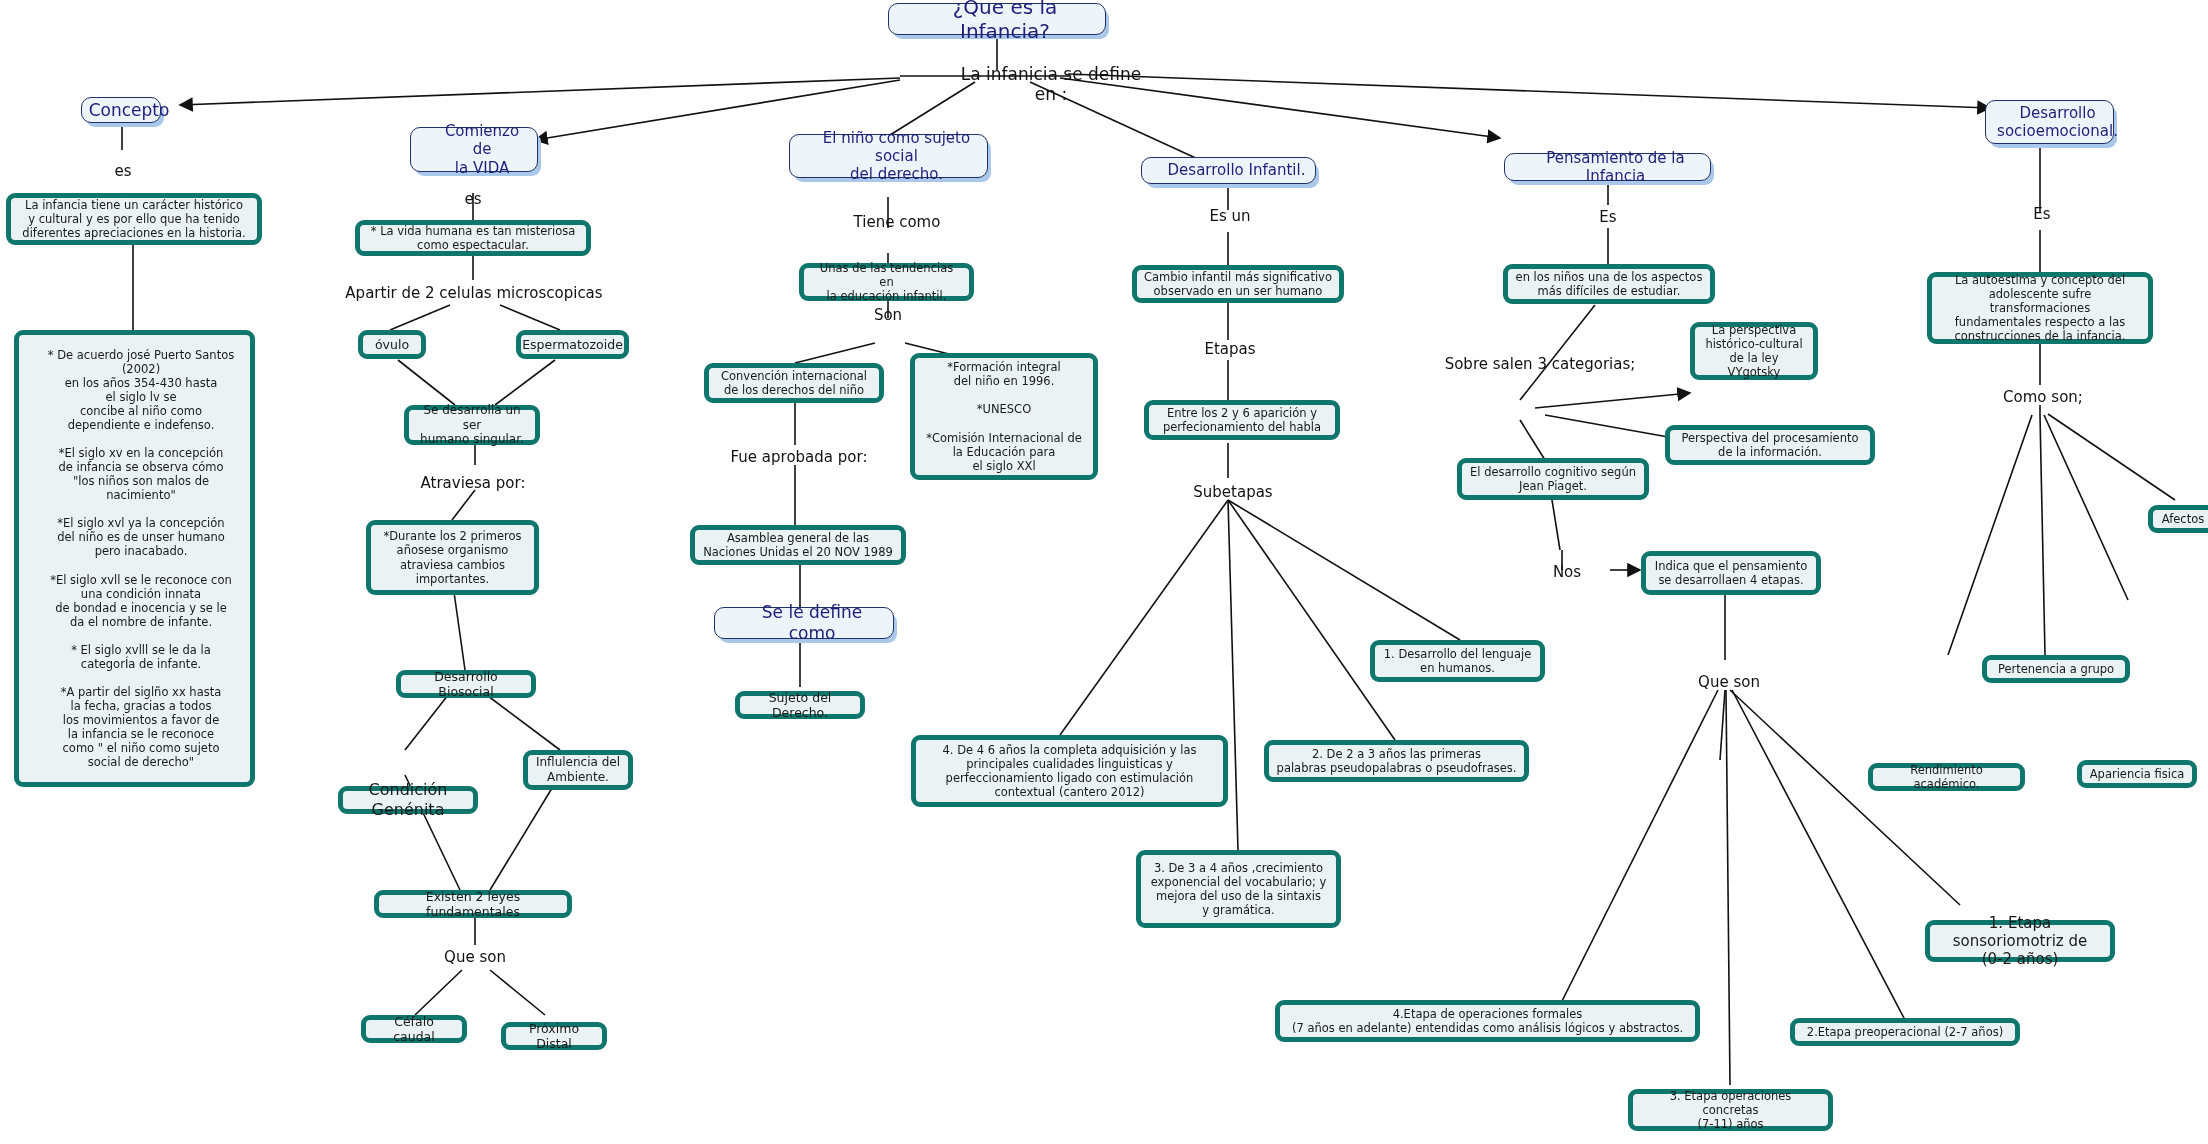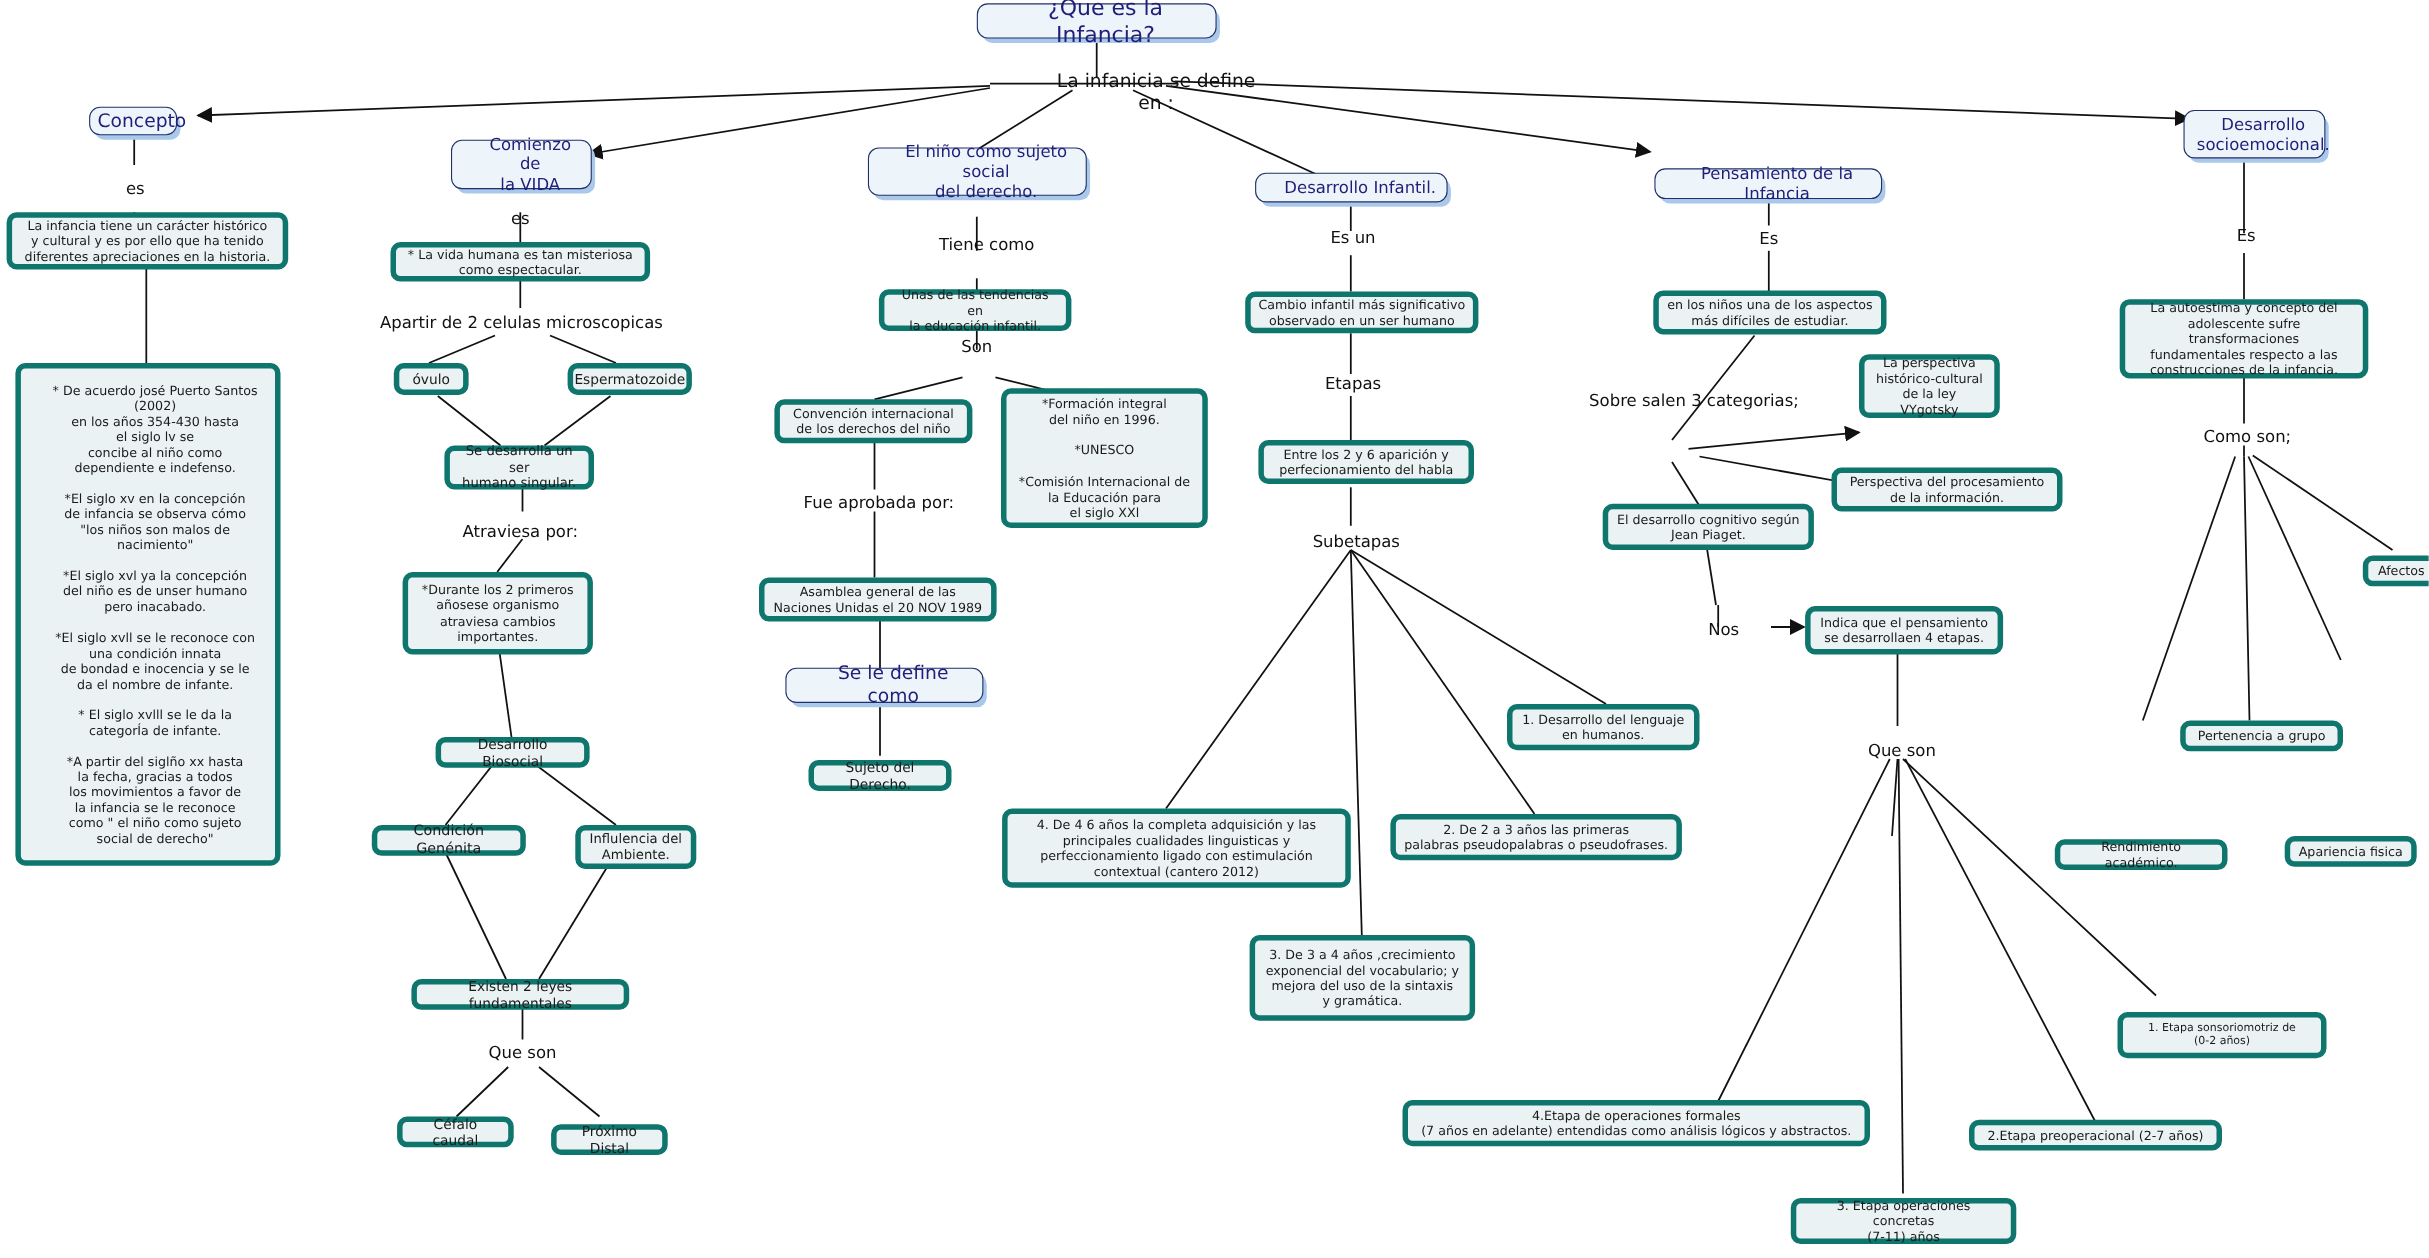--- a/index.html
+++ b/index.html
@@ -219,21 +219,21 @@
 
   <div class="link-label" style="left:400px;top:474px;width:146px;font-size:15px;">Atraviesa por:</div>
 
   <div class="node plain" style="left:366px;top:520px;width:173px;height:75px;font-size:11.5px;">*Durante los 2 primeros
 añosese organismo
 atraviesa cambios
 importantes.</div>
 
   <div class="node plain" style="left:396px;top:670px;width:140px;height:28px;font-size:12.5px;">Desarrollo Biosocial</div>
 
-  <div class="node plain" style="left:338px;top:750px;width:140px;height:28px;font-size:13px;">Condición Genénita</div>
+  <div class="node plain" style="left:338px;top:786px;width:140px;height:28px;font-size:16px;">Condición Genénita</div>
 
   <div class="node plain" style="left:523px;top:750px;width:110px;height:40px;font-size:12px;">Influlencia del
 Ambiente.</div>
 
   <div class="node plain" style="left:374px;top:890px;width:198px;height:28px;font-size:12.5px;">Existen 2 leyes fundamentales</div>
 
   <div class="link-label" style="left:435px;top:948px;width:80px;font-size:15px;">Que son</div>
 
   <div class="node plain" style="left:361px;top:1015px;width:106px;height:28px;font-size:12.5px;">Céfalo caudal</div>
 
@@ -319,21 +319,21 @@
   <div class="node plain" style="left:1457px;top:458px;width:192px;height:42px;font-size:11.5px;">El desarrollo cognitivo según
 Jean Piaget.</div>
 
   <div class="link-label" style="left:1543px;top:563px;width:48px;font-size:15px;">Nos</div>
 
   <div class="node plain" style="left:1641px;top:551px;width:180px;height:44px;font-size:11.5px;">Indica que  el pensamiento
 se desarrollaen 4 etapas.</div>
 
   <div class="link-label" style="left:1690px;top:673px;width:78px;font-size:15px;">Que son</div>
 
-  <div class="node plain" style="left:1925px;top:920px;width:190px;height:42px;font-size:10px;">1. Etapa sonsoriomotriz de
+  <div class="node plain" style="left:1925px;top:920px;width:190px;height:42px;font-size:15px;">1. Etapa sonsoriomotriz de
 (0-2 años)</div>
 
   <div class="node plain" style="left:1790px;top:1018px;width:230px;height:28px;font-size:11.5px;">2.Etapa preoperacional (2-7 años)</div>
 
   <div class="node plain" style="left:1628px;top:1089px;width:205px;height:42px;font-size:11.5px;">3. Etapa operaciones concretas
 (7-11) años</div>
 
   <div class="node plain" style="left:1275px;top:1000px;width:425px;height:42px;font-size:11.5px;">4.Etapa de operaciones formales
 (7 años en adelante) entendidas como análisis lógicos y abstractos.</div>
 

